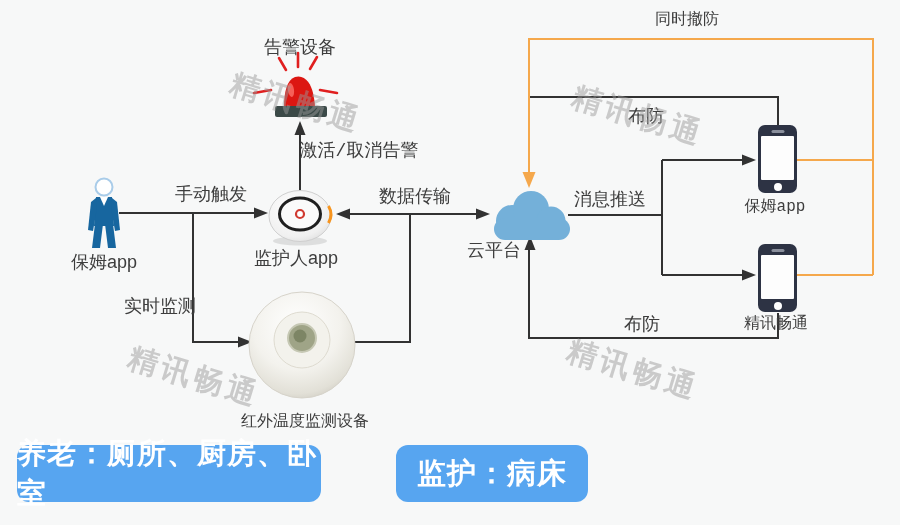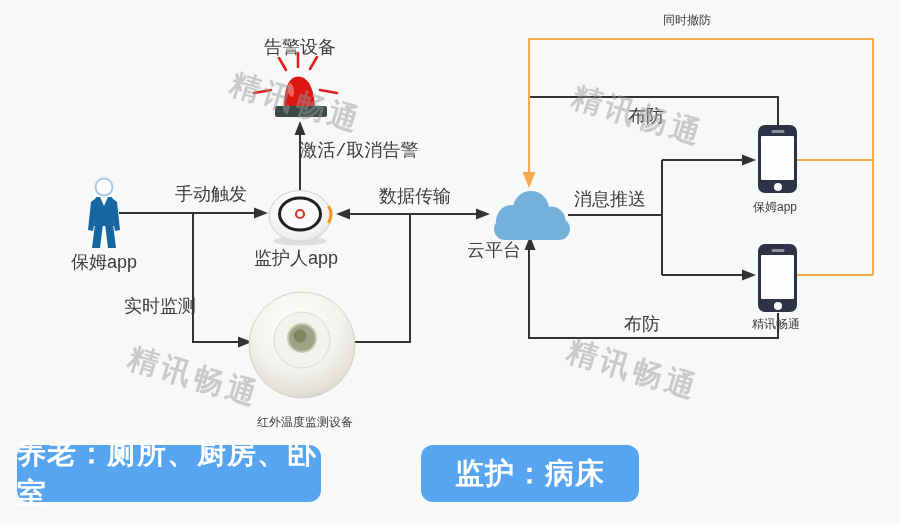--- a/index.html
+++ b/index.html
@@ -6,21 +6,21 @@
   .stage{
     position:relative;width:900px;height:525px;overflow:hidden;
     background:#f7f8f8;
     font-family:"Liberation Sans","DejaVu Sans",sans-serif;
   }
   svg.layer{position:absolute;left:0;top:0;}
   .lbl{
     position:absolute;transform:translate(-50%,-50%);
     font-size:18px;color:#3d3d3d;white-space:nowrap;line-height:1;
   }
-  .lbl.big{font-size:12px;}
+  .lbl.big{font-size:16px;font-family:Liberation Mono, monospace;}
   .watermark{
     position:absolute;width:150px;text-align:center;white-space:nowrap;
     transform:translate(-50%,-50%) rotate(17deg);
     font-size:30px;font-weight:700;letter-spacing:4px;
     color:#9a9a9a;opacity:0.48;pointer-events:none;
   }
   .phone{
     position:absolute;width:39px;height:68px;
     background:#2d3344;border-radius:7px;
   }
@@ -37,21 +37,21 @@
     width:8px;height:8px;background:#ffffff;border-radius:50%;
   }
   .tag{
     position:absolute;top:445px;height:57px;
     background:#57a5f0;border-radius:12px;
     color:#ffffff;font-weight:bold;font-size:29px;
     display:flex;align-items:center;justify-content:center;
     letter-spacing:1px;
   }
   .tag1{left:17px;width:304px;}
-  .tag2{left:421px;width:218px;}
+  .tag2{left:396px;width:192px;}
 </style>
 </head>
 <body>
 
 <div class="stage">
 
   <svg class="layer" width="900" height="525" viewBox="0 0 900 525">
     <defs>
       <radialGradient id="gradDome" cx="45%" cy="32%" r="75%">
         <stop offset="0%" stop-color="#ffffff"></stop>

